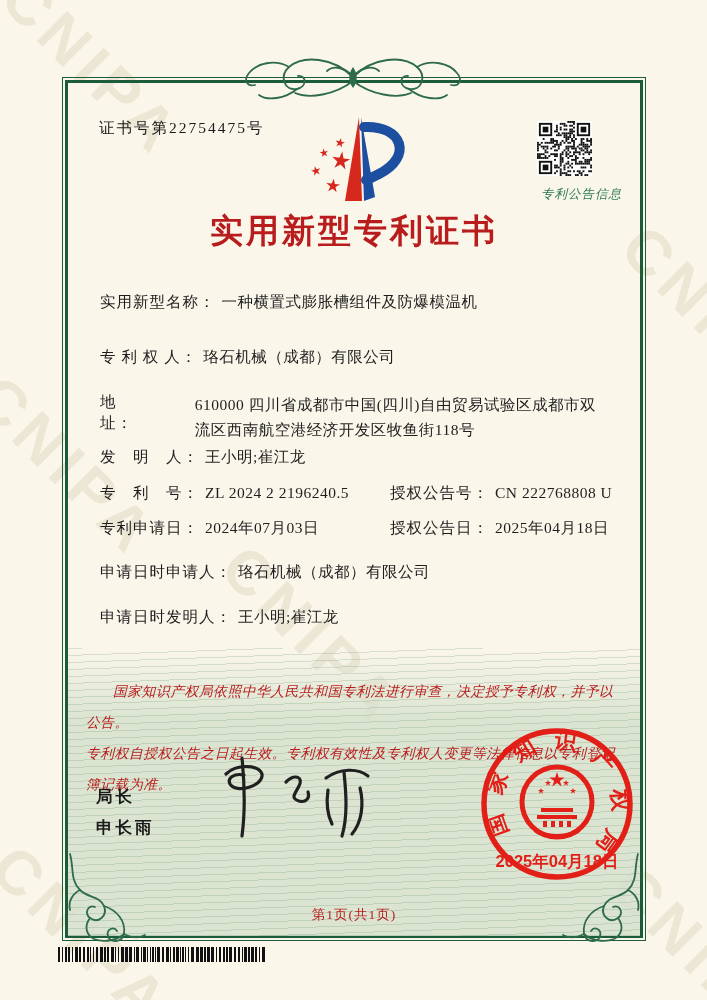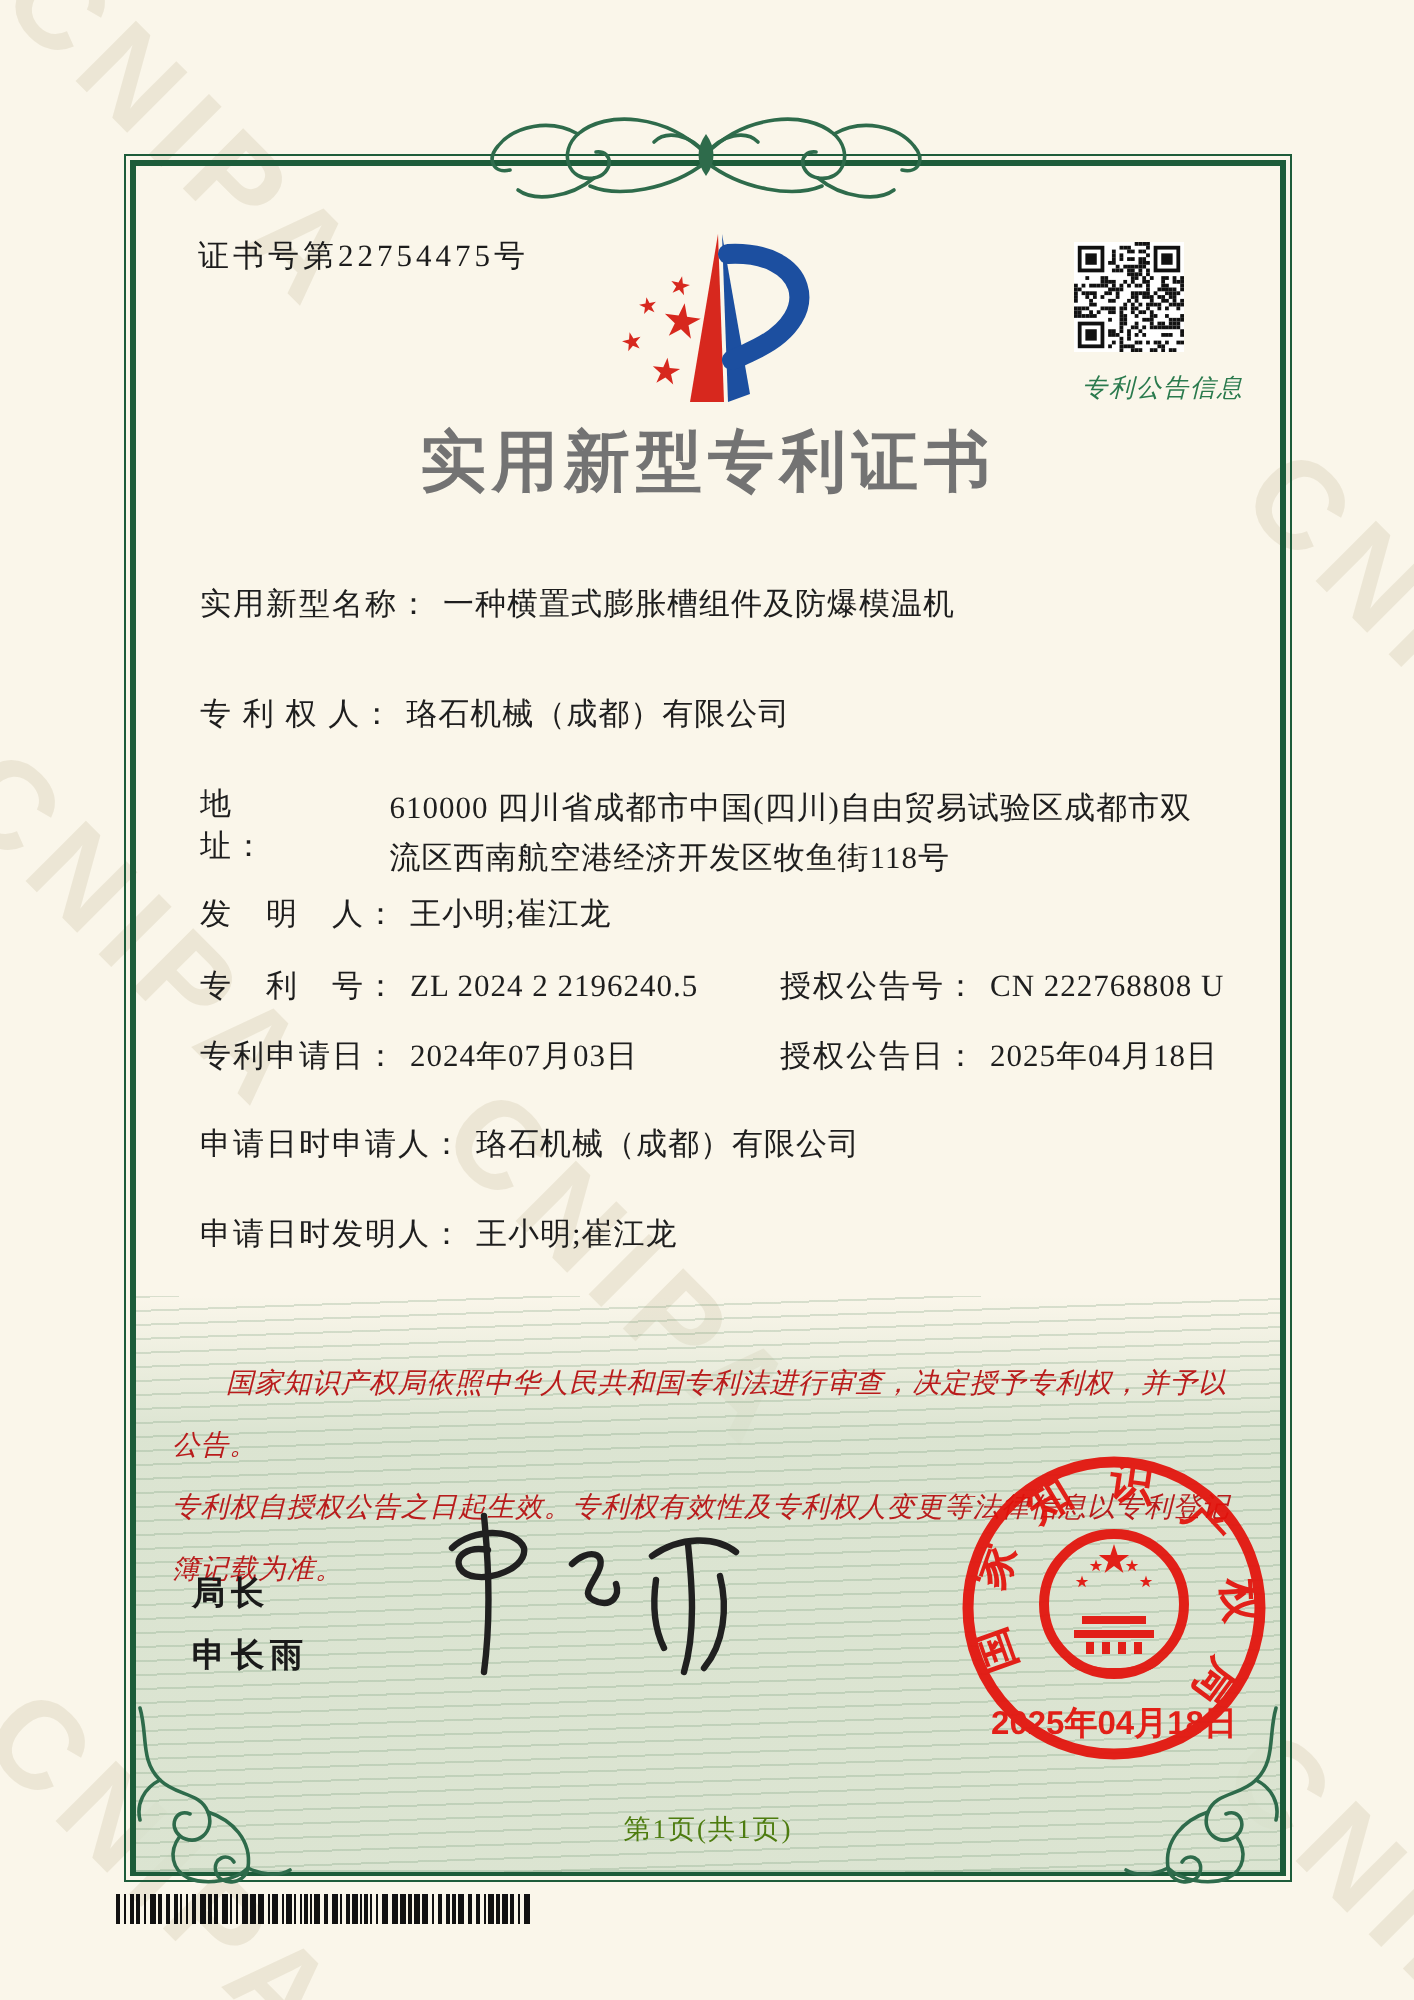--- a/index.html
+++ b/index.html
@@ -27,21 +27,21 @@
 
   .certno { position:absolute; left:99px; top:118px; font-size:15.5px; color:#1c1c1c; letter-spacing:2px;text-align:center; }
 
   .logo { position:absolute; left:283px; top:97px; width:140px; height:112px; }
 
   .qr { position:absolute; left:537px; top:121px; width:55px; height:55px; background:#fff; }
   .qr-caption { position:absolute; left:508px; top:186px; width:114px; text-align:right;
                 font-size:12.5px; font-style:italic; color:#2a7a4d; letter-spacing:1px; }
 
   .title { position:absolute; left:62px; top:209px; width:584px; text-align:center;
-           font-size:33px; font-weight:700; color:#737373; letter-spacing:3px; }
+           font-size:33px; font-weight:700; color:#b91c1c; letter-spacing:3px; }
 
   .field { position:absolute; font-size:15.5px; color:#1e1e1e; white-space:nowrap; }
   .field .lbl { letter-spacing:1px; }
   .field .val { margin-left:6px; letter-spacing:0.5px; }
   .field-addr { white-space:normal; width:500px; display:flex; }
   .field-addr .val { width:452px; line-height:25px; }
 
   .notice { position:absolute; left:86px; top:676px; width:536px; font-size:13.8px;
             font-style:italic; color:#b91c1c; line-height:31px; letter-spacing:0.5px; }
   .notice .l1 { display:block; text-indent:27px; }
@@ -49,21 +49,21 @@
 
   .director { position:absolute; left:96px; font-family:"Liberation Sans","DejaVu Sans",sans-serif;
               font-weight:600; font-size:16.5px; color:#1a1a1a; letter-spacing:3px; }
   .d1 { top:786px; } .d2 { top:817px; }
 
   .signature { position:absolute; left:202px; top:748px; width:180px; height:95px; }
 
   .seal { position:absolute; left:477px; top:724px; width:160px; height:160px; opacity:0.93; }
 
   .footer-page { position:absolute; left:62px; top:906px; width:584px; text-align:center;
-                 font-size:13.5px; color:#4d7c0f; letter-spacing:1px; }
+                 font-size:13.5px; color:#b91c1c; letter-spacing:1px; }
 
   .barcode { position:absolute; left:58px; top:947px; width:211px; height:15px; }
 
   .ornament-top { position:absolute; left:237px; top:51px; width:232px; height:52px; }
   .corner { position:absolute; width:86px; height:94px; }
   .corner-l { left:60px; top:850px; }
   .corner-r { left:562px; top:850px; transform:scaleX(-1); }
 
   svg { display:block; overflow:visible; }
 </style>

